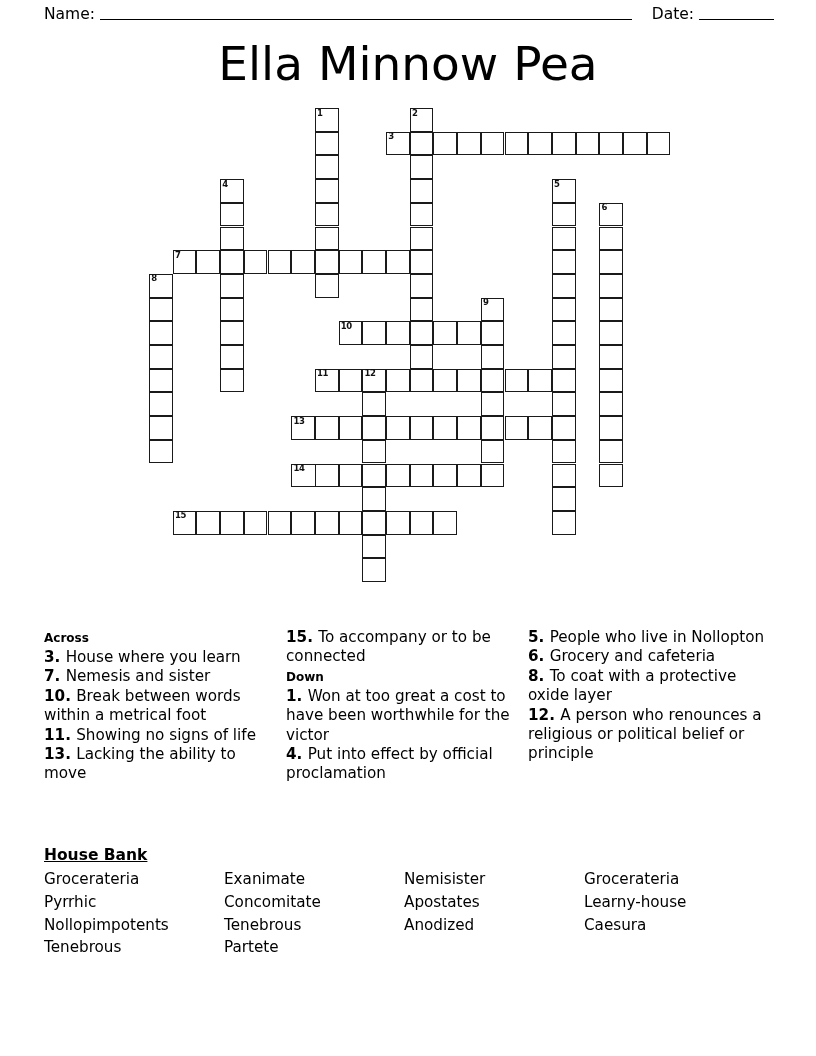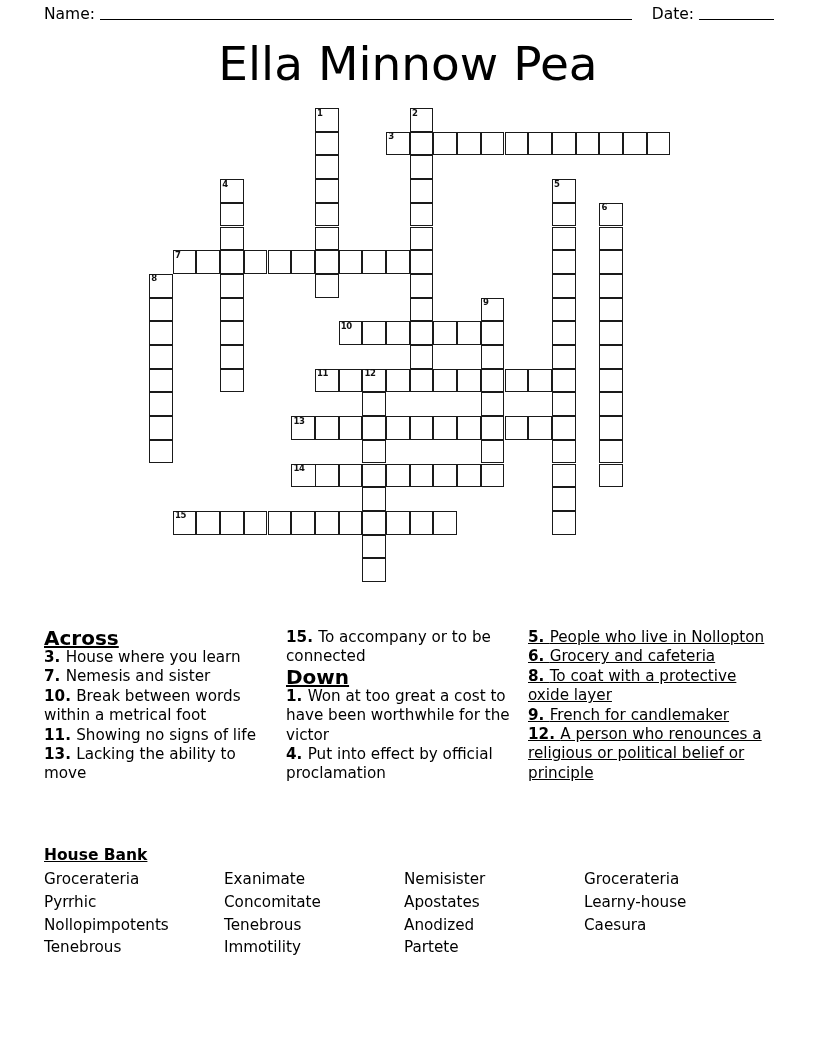--- a/index.html
+++ b/index.html
@@ -89,26 +89,25 @@
     height: 210px;
   }
   .clue-col {
     position: absolute;
     top: 0;
     font-size: 15.2px;
     line-height: 19.4px;
   }
   .clue-col-1 { left: 0px;   width: 232px; }
   .clue-col-2 { left: 242px; width: 232px; }
-  .clue-col-3 { left: 484px; width: 246px; text-decoration: underline; }
+  .clue-col-3 { left: 484px; width: 246px; }
 
   .clue-heading {
     font-weight: 700;
-    text-decoration: underline;
-    font-size: 20px;
+    font-size: 12px;
     line-height: 20px;
     display: block;
   }
   .clue-item {
     display: block;
     margin: 0;
     padding: 0;
   }
   .clue-num { font-weight: 700; }
 
@@ -331,38 +330,36 @@
   <div class="clue-col clue-col-2">
       <span class="clue-item"><span class="clue-num">15. </span><span>To accompany or to be connected</span></span>
       <span class="clue-heading">Down</span>
       <span class="clue-item"><span class="clue-num">1. </span><span>Won at too great a cost to have been worthwhile for the victor</span></span>
       <span class="clue-item"><span class="clue-num">4. </span><span>Put into effect by official proclamation</span></span>
     </div>
   <div class="clue-col clue-col-3">
       <span class="clue-item"><span class="clue-num">5. </span><span>People who live in Nollopton</span></span>
       <span class="clue-item"><span class="clue-num">6. </span><span>Grocery and cafeteria</span></span>
       <span class="clue-item"><span class="clue-num">8. </span><span>To coat with a protective oxide layer</span></span>
-      <span class="clue-item"><span class="clue-num">9. </span><span>French for candlemaker</span></span>
       <span class="clue-item"><span class="clue-num">12. </span><span>A person who renounces a religious or political belief or principle</span></span>
     </div>
 </div>
 
 <div id="word-bank">
   <span class="wb-heading">House Bank</span>
   <div class="wb-grid">
       <span class="wb-word">Grocerateria</span>
       <span class="wb-word">Exanimate</span>
       <span class="wb-word">Nemisister</span>
       <span class="wb-word">Grocerateria</span>
       <span class="wb-word">Pyrrhic</span>
       <span class="wb-word">Concomitate</span>
       <span class="wb-word">Apostates</span>
       <span class="wb-word">Learny-house</span>
       <span class="wb-word">Nollopimpotents</span>
       <span class="wb-word">Tenebrous</span>
       <span class="wb-word">Anodized</span>
       <span class="wb-word">Caesura</span>
       <span class="wb-word">Tenebrous</span>
-      <span class="wb-word">Immotility</span>
       <span class="wb-word">Partete</span>
       <span class="wb-word"></span>
     </div>
 </div>
 
 </body></html>

